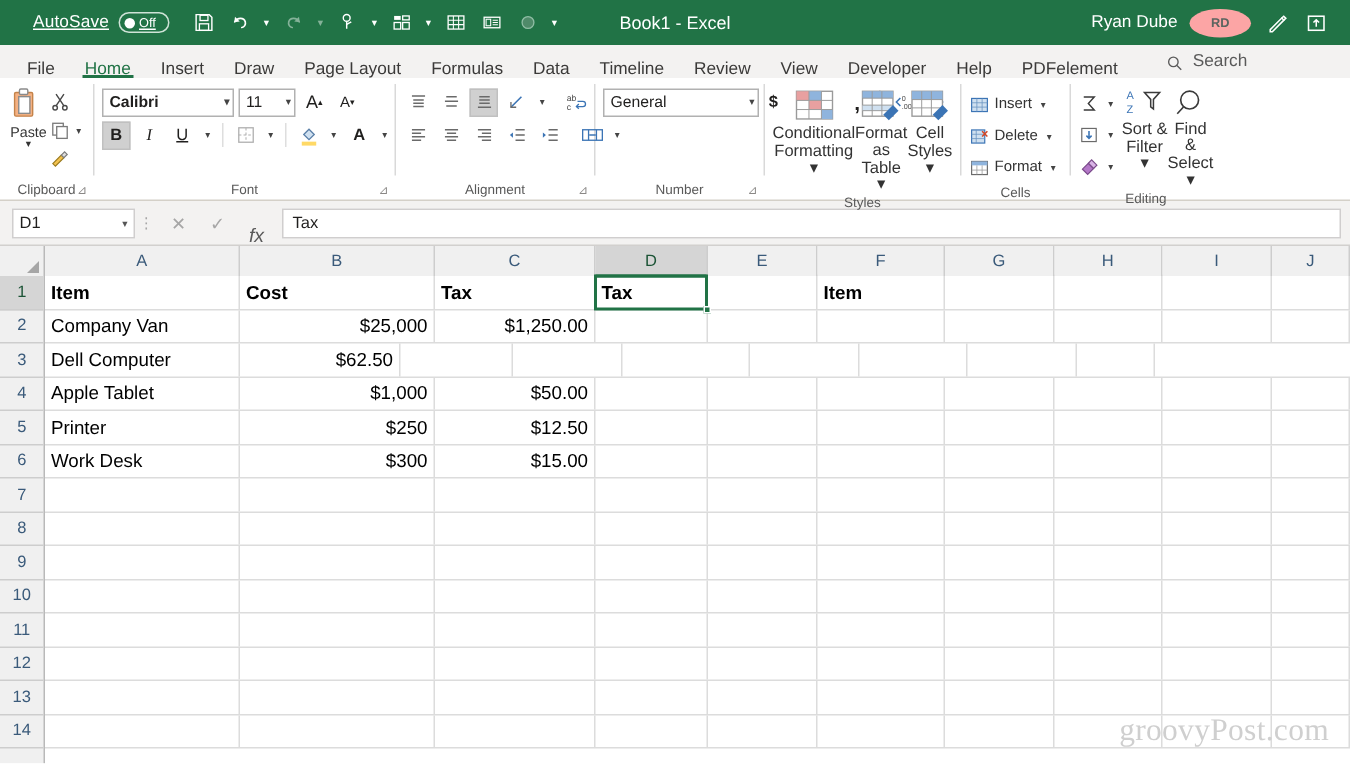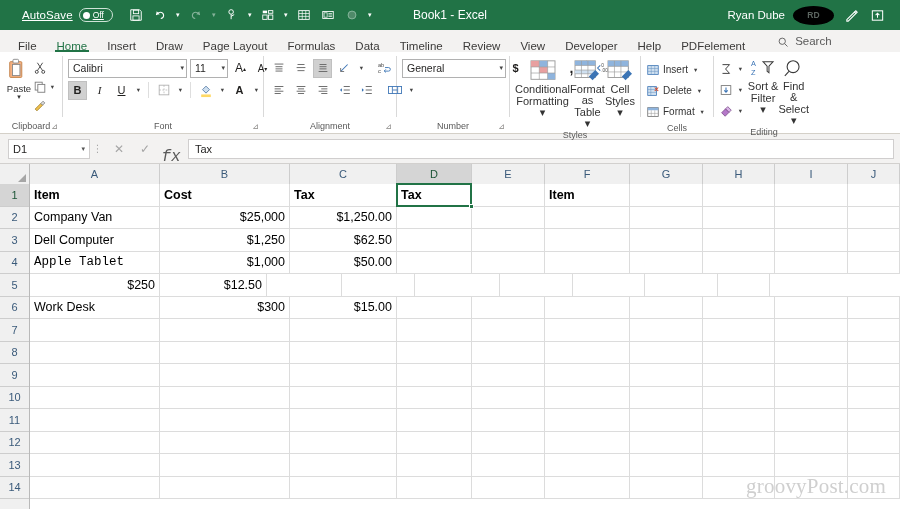--- a/index.html
+++ b/index.html
@@ -38,21 +38,21 @@
   .title-center {
     position: absolute; left: 0; right: 0; text-align: center;
     font-size: 12px; pointer-events: none;
   }
   .title-text { color: #ffffff; }
   .title-right {
     margin-left: auto; display: flex; align-items: center; gap: 8px; padding-right: 14px;
   }
   .user-name { font-size: 11.5px; color: #fff; }
   .avatar {
-    width: 41px; height: 19px; border-radius: 50%; background: #000000; color: #5c6560;
+    width: 41px; height: 19px; border-radius: 50%; background: #fca5a5; color: #5c6560;
     font-size: 8.5px; display: flex; align-items: center; justify-content: center; font-weight: bold;
   }
   .tb-icon { width: 18px; height: 18px; display:flex; align-items:center; justify-content:center; color:#fff; }
 
   
   .tabstrip {
     height: 22px; background: #f3f2f1; display: flex; align-items: flex-end;
     flex: 0 0 22px; font-size: 11.5px; color: #3b3a39; padding-left: 8px;
   }
   .tab { padding: 0 10px; line-height: 20px; height: 16px; position: relative; white-space: nowrap; }
@@ -87,21 +87,21 @@
 
   
   .fontg { width: 200px; }
   .frow { display: flex; align-items: center; gap: 3px; height: 22px; }
   .combo {
     border: 1px solid #b1b1b1; background: #fff; height: 19px; display: flex; align-items: center;
     font-size: 10.5px; color: #201f1e; padding: 0 2px 0 4px; justify-content: space-between;
   }
   .combo .cv { white-space: nowrap; overflow: hidden; }
   .combo .cc { font-size: 7px; color: #444; padding-left: 2px; }
-  .fontname { width: 119px; }
+  .fontname { width: 88px; font-weight: bold; }
   .fontsize { width: 38px; }
   .ibtn {
     min-width: 19px; height: 19px; display: flex; align-items: center; justify-content: center;
     font-size: 11px; color: #201f1e;
   }
   .ibtn.sel { background: #d0d0d0; border: 1px solid #c0c0c0; }
   .mini-caret { font-size: 6.5px; color: #444; width: 9px; text-align: center; }
   .vline { width: 1px; height: 16px; background: #dedede; margin: 0 2px; }
 
   
@@ -124,21 +124,21 @@
   }
   .namebox {
     width: 82px; height: 20px; background: #fff; border: 1px solid #d0cece;
     display: flex; align-items: center; justify-content: space-between; padding: 0 4px;
     font-size: 11px; color: #201f1e; margin-left: 4px;
   }
   .namebox .nc { font-size: 7px; color: #555; }
   .fbdots { width: 16px; text-align: center; color: #a6a6a6; font-size: 10px; letter-spacing: 1px; }
   .fbbtns { display: flex; align-items: center; gap: 0px; }
   .fbbtn { width: 26px; height: 20px; display: flex; align-items: center; justify-content: center; font-size: 12px; color: #a6a6a6; }
-  .fx { font-style: italic; font-family: Liberation Mono, monospace; font-size: 16px; color: #5a5a5a; margin-top: 16px; }
+  .fx { font-style: italic; font-family: Liberation Sans, sans-serif; font-size: 13px; color: #5a5a5a; margin-top: 16px; }
   .finput {
     flex: 1; height: 20px; background: #fff; border: 1px solid #d0cece; margin-left: 4px; margin-right: 2px;
     display: flex; align-items: center; padding: 0 6px; font-size: 11px; color: #201f1e;
   }
 
   
   .gridwrap { flex: 1; position: relative; overflow: hidden; background: #fff; }
   .colhdr {
     height: 20px; display: flex; background: #f0f0f0;
     border-bottom: 1px solid #b9b9b9; position: relative;
@@ -740,43 +740,43 @@
             <div class="gcell" style="width: 75px; flex: 0 0 75px;"></div>
             <div class="gcell" style="width: 73px; flex: 0 0 73px;"></div>
             <div class="gcell" style="width: 85px; flex: 0 0 85px;"></div>
             <div class="gcell" style="width: 73px; flex: 0 0 73px;"></div>
             <div class="gcell" style="width: 72px; flex: 0 0 72px;"></div>
             <div class="gcell" style="width: 73px; flex: 0 0 73px;"></div>
             <div class="gcell" style="width: 52px; flex: 0 0 52px;"></div>
           </div>
           <div class="grow">
             <div class="gcell" style="width: 130px; flex: 0 0 130px;">Dell Computer</div>
-            <div class="gcell r" style="width: 130px; flex: 0 0 130px;">$1,250</div>
             <div class="gcell r" style="width: 107px; flex: 0 0 107px;">$62.50</div>
             <div class="gcell" style="width: 75px; flex: 0 0 75px;"></div>
             <div class="gcell" style="width: 73px; flex: 0 0 73px;"></div>
             <div class="gcell" style="width: 85px; flex: 0 0 85px;"></div>
             <div class="gcell" style="width: 73px; flex: 0 0 73px;"></div>
             <div class="gcell" style="width: 72px; flex: 0 0 72px;"></div>
             <div class="gcell" style="width: 73px; flex: 0 0 73px;"></div>
             <div class="gcell" style="width: 52px; flex: 0 0 52px;"></div>
           </div>
           <div class="grow">
-            <div class="gcell" style="width: 130px; flex: 0 0 130px; font-family: Liberation Mono, monospace;">Apple Tablet</div>
+            <div class="gcell" style="width: 130px; flex: 0 0 130px;">Apple Tablet</div>
             <div class="gcell r" style="width: 130px; flex: 0 0 130px;">$1,000</div>
             <div class="gcell r" style="width: 107px; flex: 0 0 107px;">$50.00</div>
             <div class="gcell" style="width: 75px; flex: 0 0 75px;"></div>
             <div class="gcell" style="width: 73px; flex: 0 0 73px;"></div>
             <div class="gcell" style="width: 85px; flex: 0 0 85px;"></div>
             <div class="gcell" style="width: 73px; flex: 0 0 73px;"></div>
             <div class="gcell" style="width: 72px; flex: 0 0 72px;"></div>
             <div class="gcell" style="width: 73px; flex: 0 0 73px;"></div>
             <div class="gcell" style="width: 52px; flex: 0 0 52px;"></div>
           </div>
           <div class="grow">
+            <div class="gcell" style="width: 130px; flex: 0 0 130px;">Printer</div>
             <div class="gcell r" style="width: 130px; flex: 0 0 130px;">$250</div>
             <div class="gcell r" style="width: 107px; flex: 0 0 107px;">$12.50</div>
             <div class="gcell" style="width: 75px; flex: 0 0 75px;"></div>
             <div class="gcell" style="width: 73px; flex: 0 0 73px;"></div>
             <div class="gcell" style="width: 85px; flex: 0 0 85px;"></div>
             <div class="gcell" style="width: 73px; flex: 0 0 73px;"></div>
             <div class="gcell" style="width: 72px; flex: 0 0 72px;"></div>
             <div class="gcell" style="width: 73px; flex: 0 0 73px;"></div>
             <div class="gcell" style="width: 52px; flex: 0 0 52px;"></div>
           </div>

